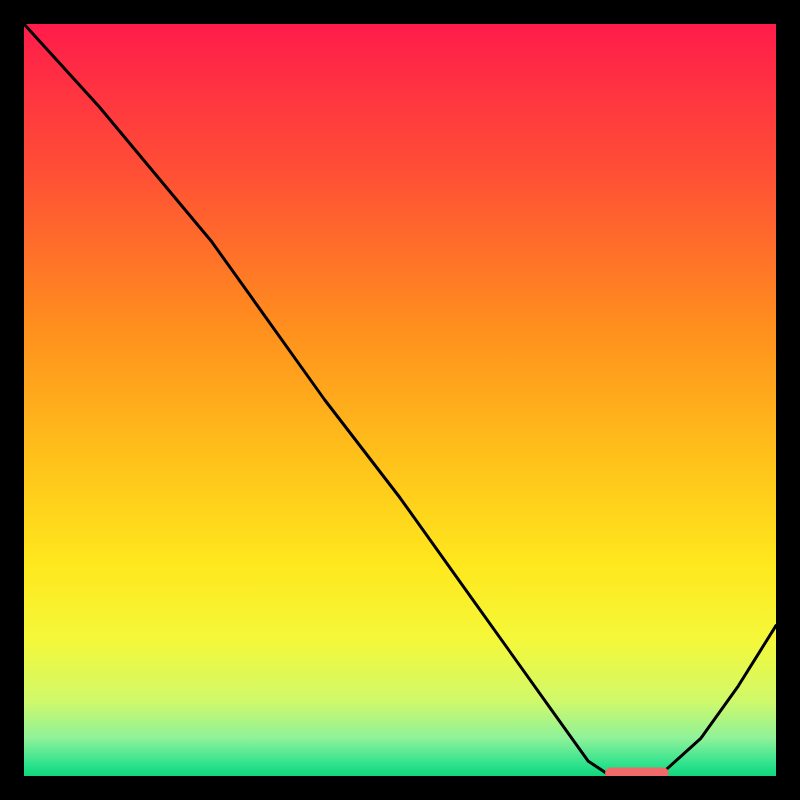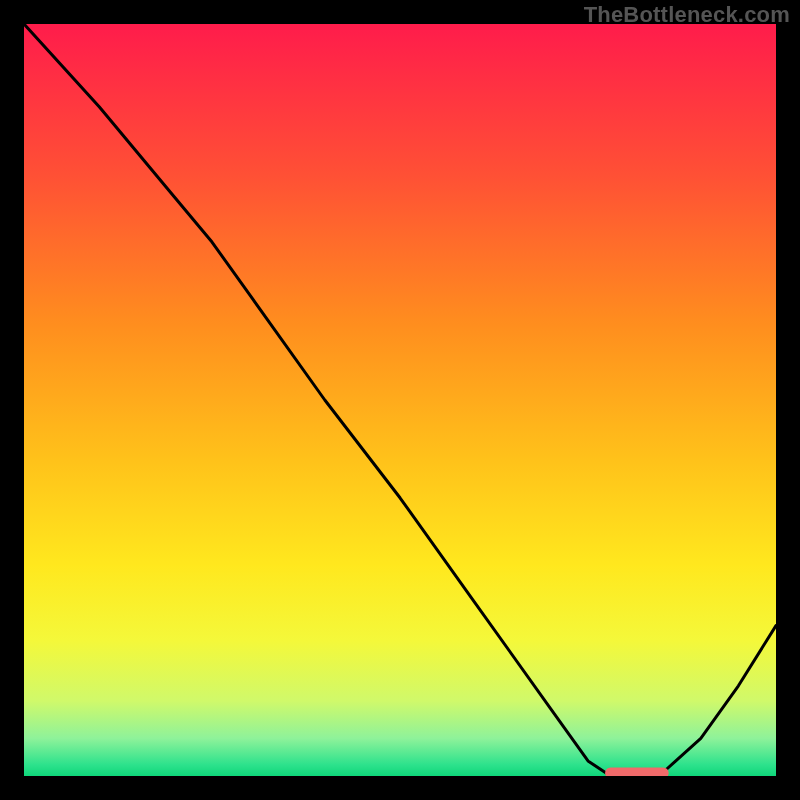--- a/index.html
+++ b/index.html
@@ -49,21 +49,20 @@
     fill: #f06a6a;
     stroke: #f06a6a;
     stroke-width: 11;
     stroke-linecap: round;
   }
 </style>
 </head>
 <body>
 <div class="frame">
 
-  <div class="watermark">TheBottleneck.com</div>
 
   <div class="plot">
     <svg id="chart-svg" width="752" height="752" viewBox="0 0 752 752">
         <defs>
           <linearGradient id="bg-grad" x1="0" y1="0" x2="0" y2="1">
             <stop offset="0%" stop-color="#ff1c4b"></stop>
             <stop offset="20%" stop-color="#ff5035"></stop>
             <stop offset="40%" stop-color="#ff8e1e"></stop>
             <stop offset="57.99999999999999%" stop-color="#ffc21a"></stop>
             <stop offset="72%" stop-color="#ffe81e"></stop>

